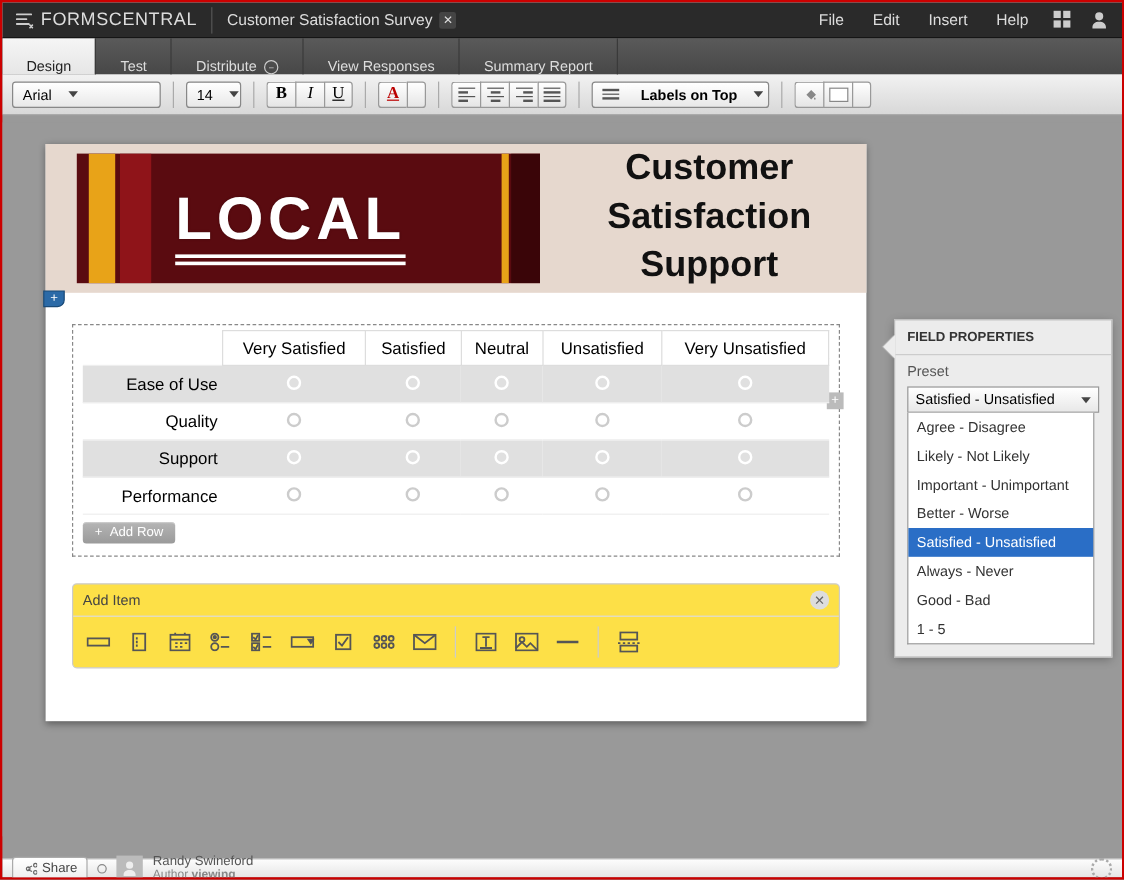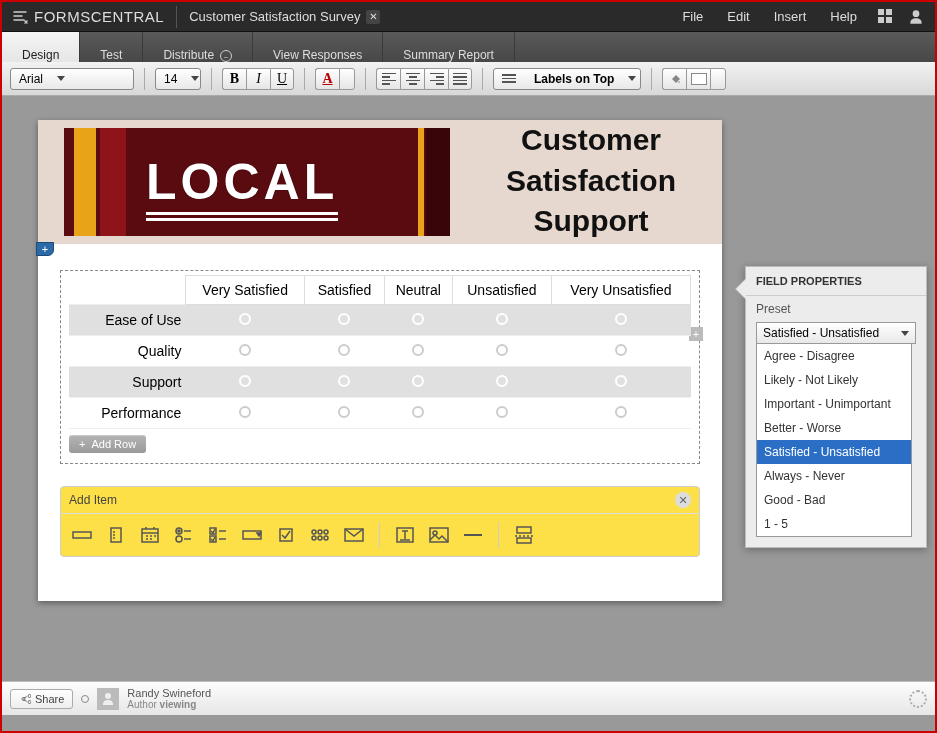--- a/index.html
+++ b/index.html
@@ -99,21 +99,21 @@
   .flyout .arrow { position:absolute; left:-10px; top:12px; width:0; height:0; border-top:10px solid transparent; border-bottom:10px solid transparent; border-right:10px solid #ececec; filter:drop-shadow(-1px 0 0 #bbb); }
   .flyout .title { padding:8px 10px; font-weight:bold; color:#333; font-size:11px; border-bottom:1px solid #ccc; }
   .flyout .label { padding:6px 0 2px 10px; color:#555; }
   .flyout .dd2 { margin:4px 10px 0 10px; height:22px; background:linear-gradient(#fff,#e8e8e8); border:1px solid #999; display:flex; align-items:center; padding:0 6px; cursor:pointer; }
   .flyout .dd2 .caret { margin-left:auto; border-top:5px solid #444; border-left:4px solid transparent; border-right:4px solid transparent; }
   .flyout .options { margin:0 14px 10px 10px; border:1px solid #999; border-top:none; background:#fff; }
   .flyout .opt { padding:5px 7px; cursor:pointer; color:#333; font-size:12px; }
   .flyout .opt.sel { background:#2a6ec6; color:#fff; }
 
   
-  .statusbar { position:absolute; left:0; right:0; bottom:16px; height:34px; background:linear-gradient(#fdfdfd,#e6e6e6); border-top:1px solid #bbb; display:flex; align-items:center; padding:0 8px; font-size:11px; color:#444; gap:8px; }
+  .statusbar { position:absolute; left:0; right:0; bottom:0; height:16px; background:linear-gradient(#fdfdfd,#e6e6e6); border-top:1px solid #bbb; display:flex; align-items:center; padding:0 8px; font-size:11px; color:#444; gap:8px; }
   .statusbar .share { border:1px solid #aaa; border-radius:3px; padding:3px 8px; display:flex; align-items:center; gap:4px; cursor:pointer; background:linear-gradient(#fff,#eee); }
   .statusbar .dot { width:8px; height:8px; border:1px solid #888; border-radius:50%; }
   .statusbar .avatar { width:22px; height:22px; background:#bbb; display:flex; align-items:center; justify-content:center; }
   .statusbar .avatar svg { fill:#eee; }
   .statusbar .who { line-height:1.1; }
   .statusbar .who .name { font-size:11px; color:#555; }
   .statusbar .who .role { font-size:10px; color:#888; }
   .statusbar .spacer { flex:1; }
   .spinner { width:18px; height:18px; border:2px dotted #aaa; border-radius:50%; }
 </style>

